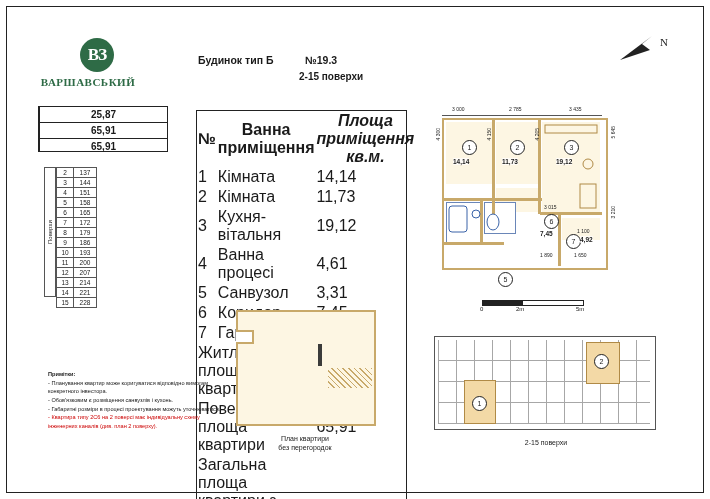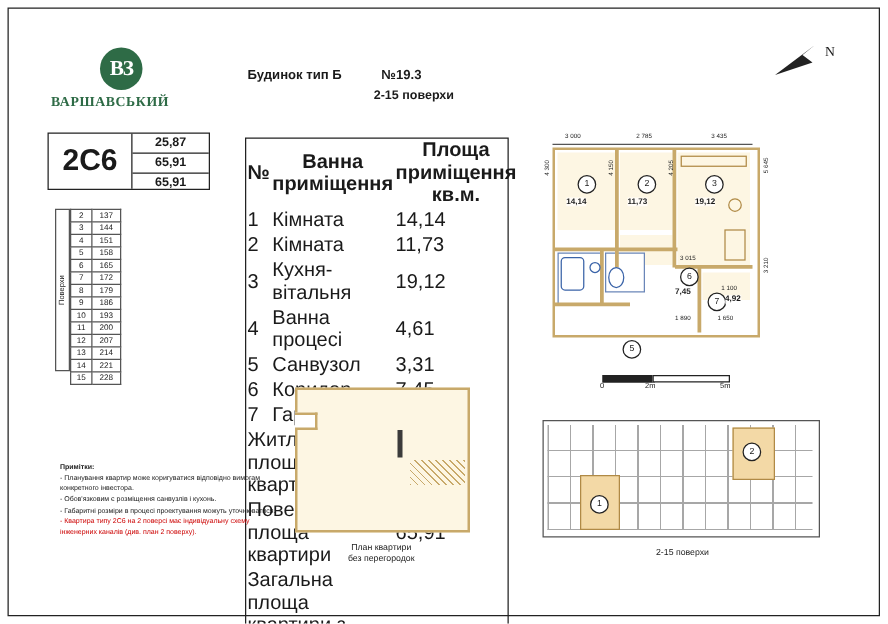--- a/index.html
+++ b/index.html
@@ -70,23 +70,20 @@
 
   <div class="abs" style="left:618px;top:34px;">
     <svg width="40" height="28" viewBox="0 0 40 28">
       <polygon points="2,26 34,2 24,10 32,16" fill="#222"></polygon>
     </svg>
   </div>
   <div class="abs northN" style="left:660px;top:36px;">N</div>
 
   <div class="abs bd" id="codebox" style="left:38px;top:106px;">
     <div style="display:flex;height:100%;">
-      <div style="flex:0 0 66px;display:flex;align-items:center;justify-content:center;">
-        <span class="code">2С6</span>
-      </div>
       <div style="flex:1;display:flex;flex-direction:column;border-left:1px solid #222;">
         <div class="areacell" style="flex:1;border-bottom:1px solid #222;line-height:15px;">25,87</div>
         <div class="areacell" style="flex:1;border-bottom:1px solid #222;line-height:15px;">65,91</div>
         <div class="areacell" style="flex:1;line-height:15px;">65,91</div>
       </div>
     </div>
   </div>
 
   <div class="abs" style="left:44px;top:167px;">
     <div style="display:flex;">
@@ -154,21 +151,21 @@
 
     </div>
   </div>
 
   <div class="abs bd" style="left:196px;top:110px;width:211px;">
     <table style="width:100%;">
       <thead>
         <tr>
           <th class="hdr" style="width:13px;">№</th>
           <th class="hdr">Ванна приміщення</th>
-          <th class="hdr" style="width:58px;">Площа<br>приміщення<br>кв.м.</th>
+          <th class="hdr" style="width:58px;font-style:italic;">Площа<br>приміщення<br>кв.м.</th>
         </tr>
       </thead>
       <tbody id="exp-body">
           <tr>
             <td class="c">1</td>
             <td>Кімната</td>
             <td class="c">14,14</td>
           </tr>
           <tr>
             <td class="c">2</td>

